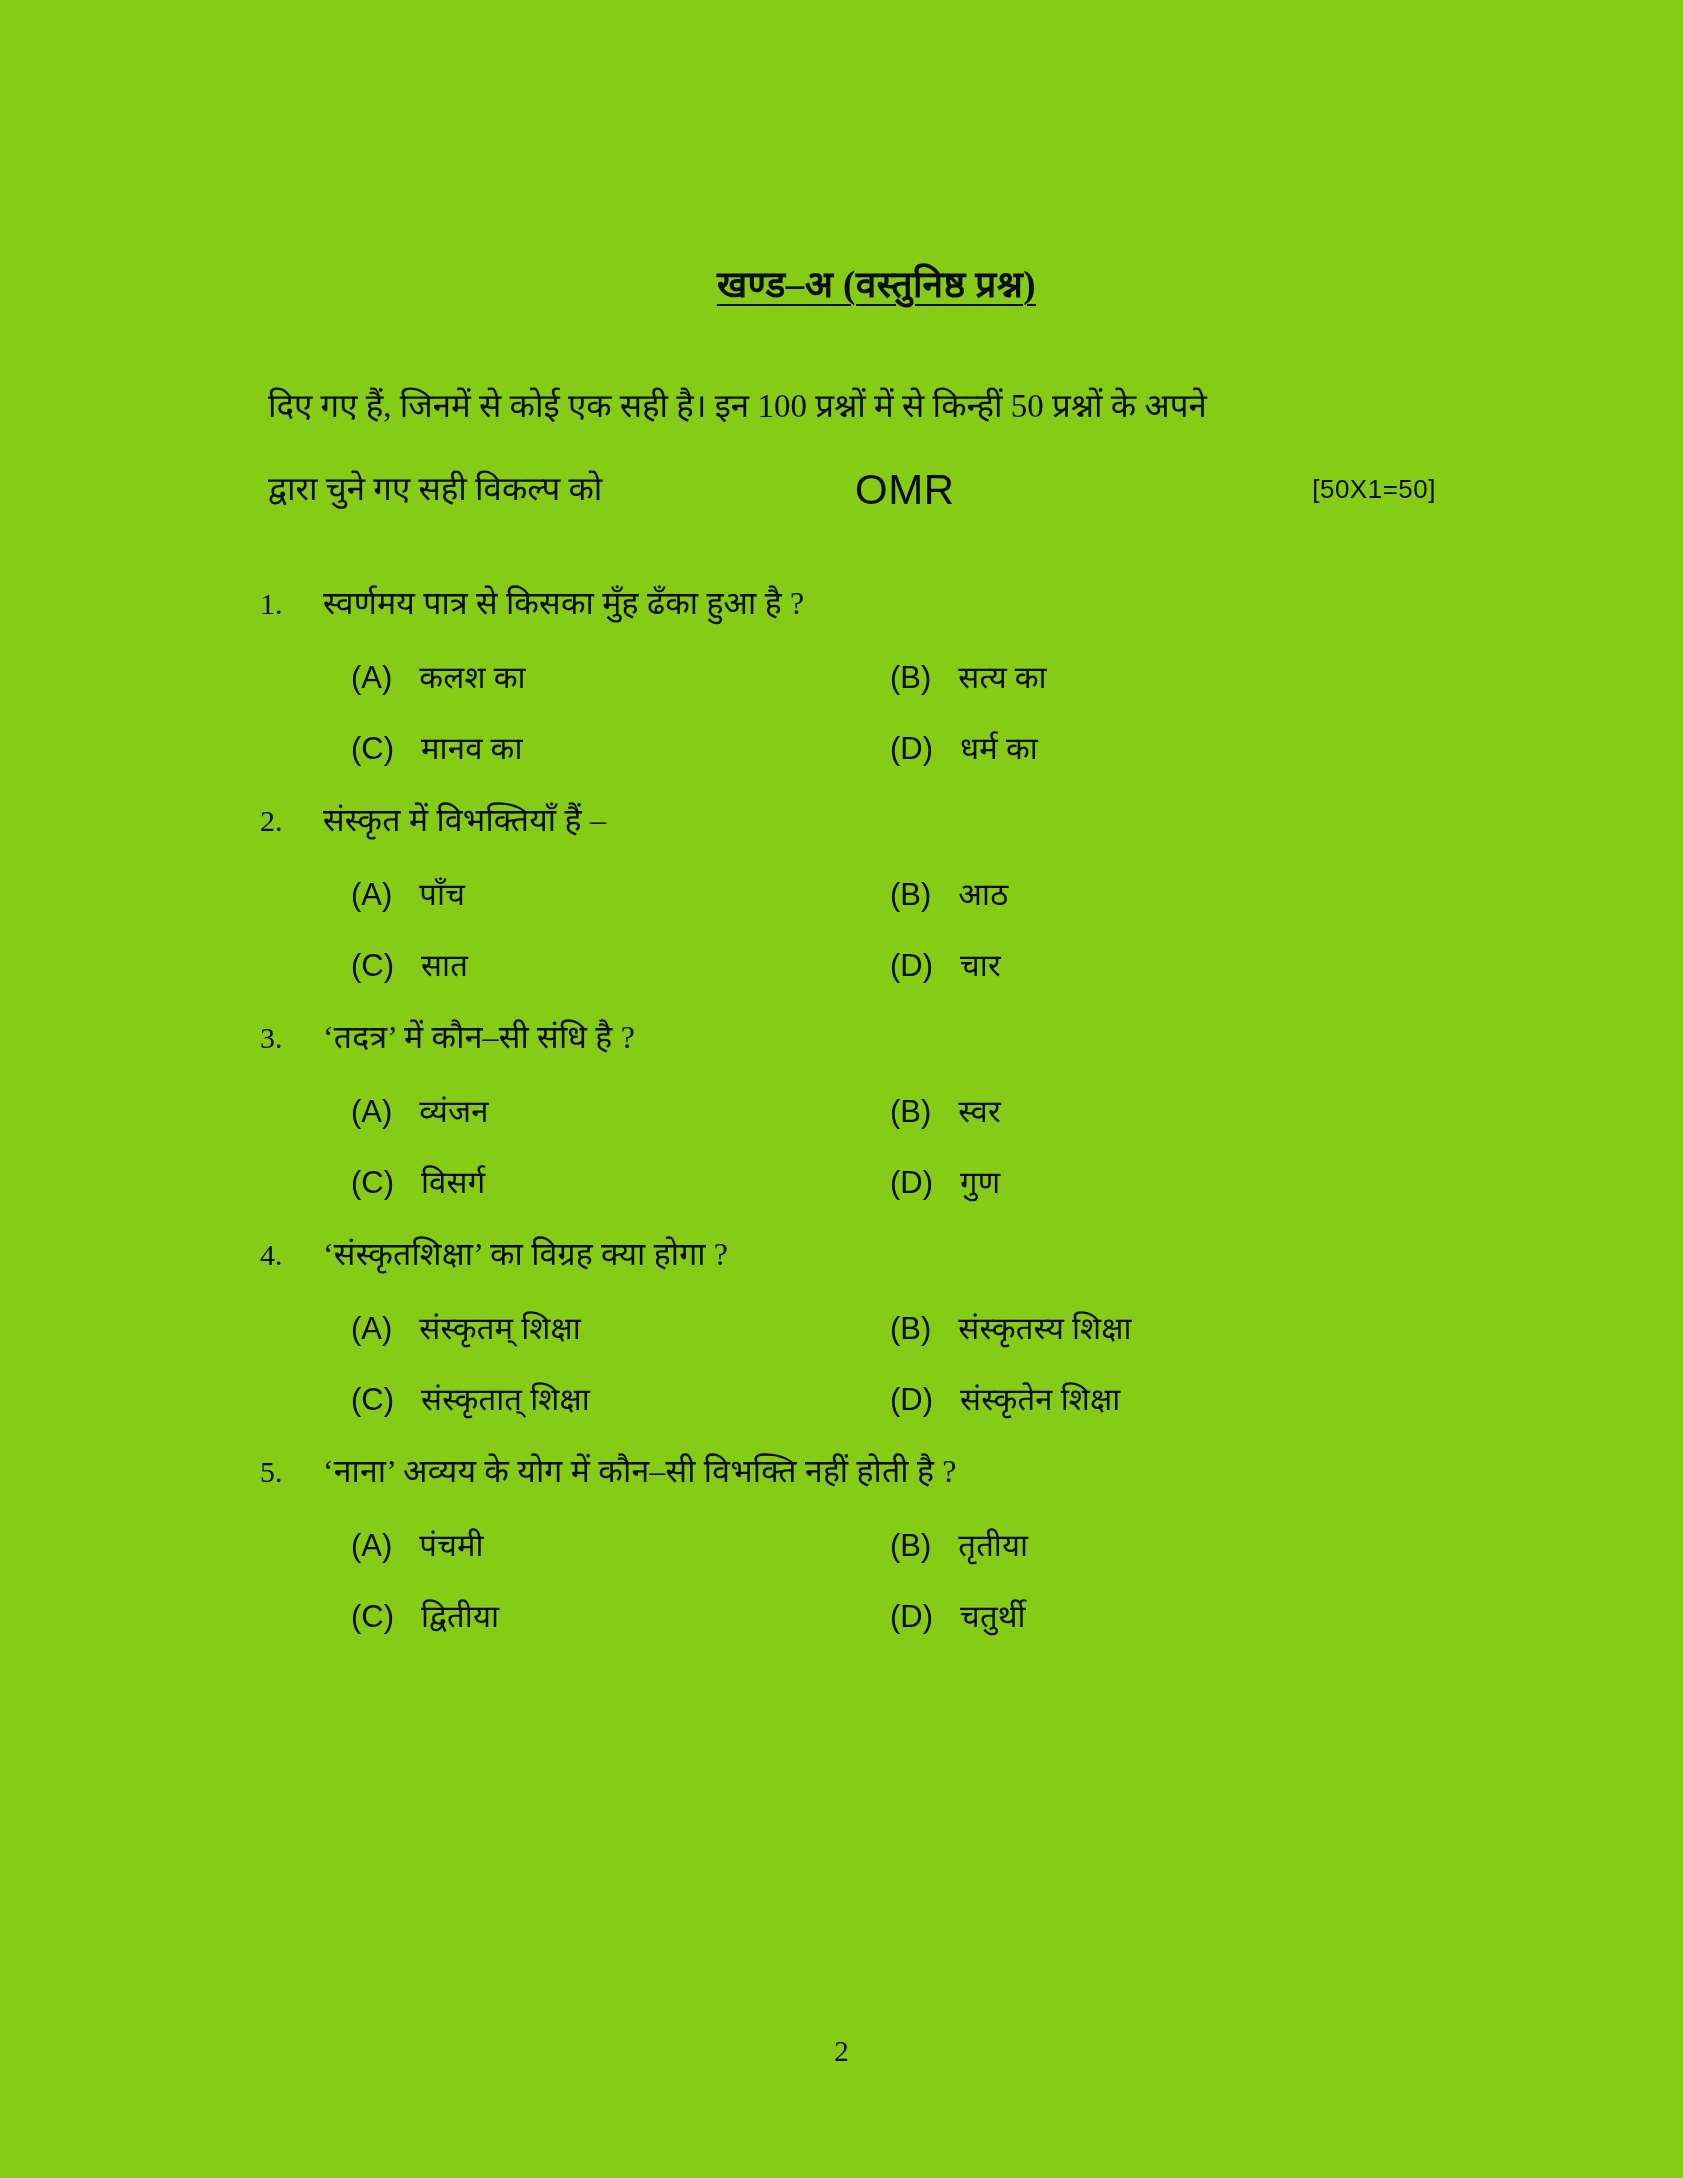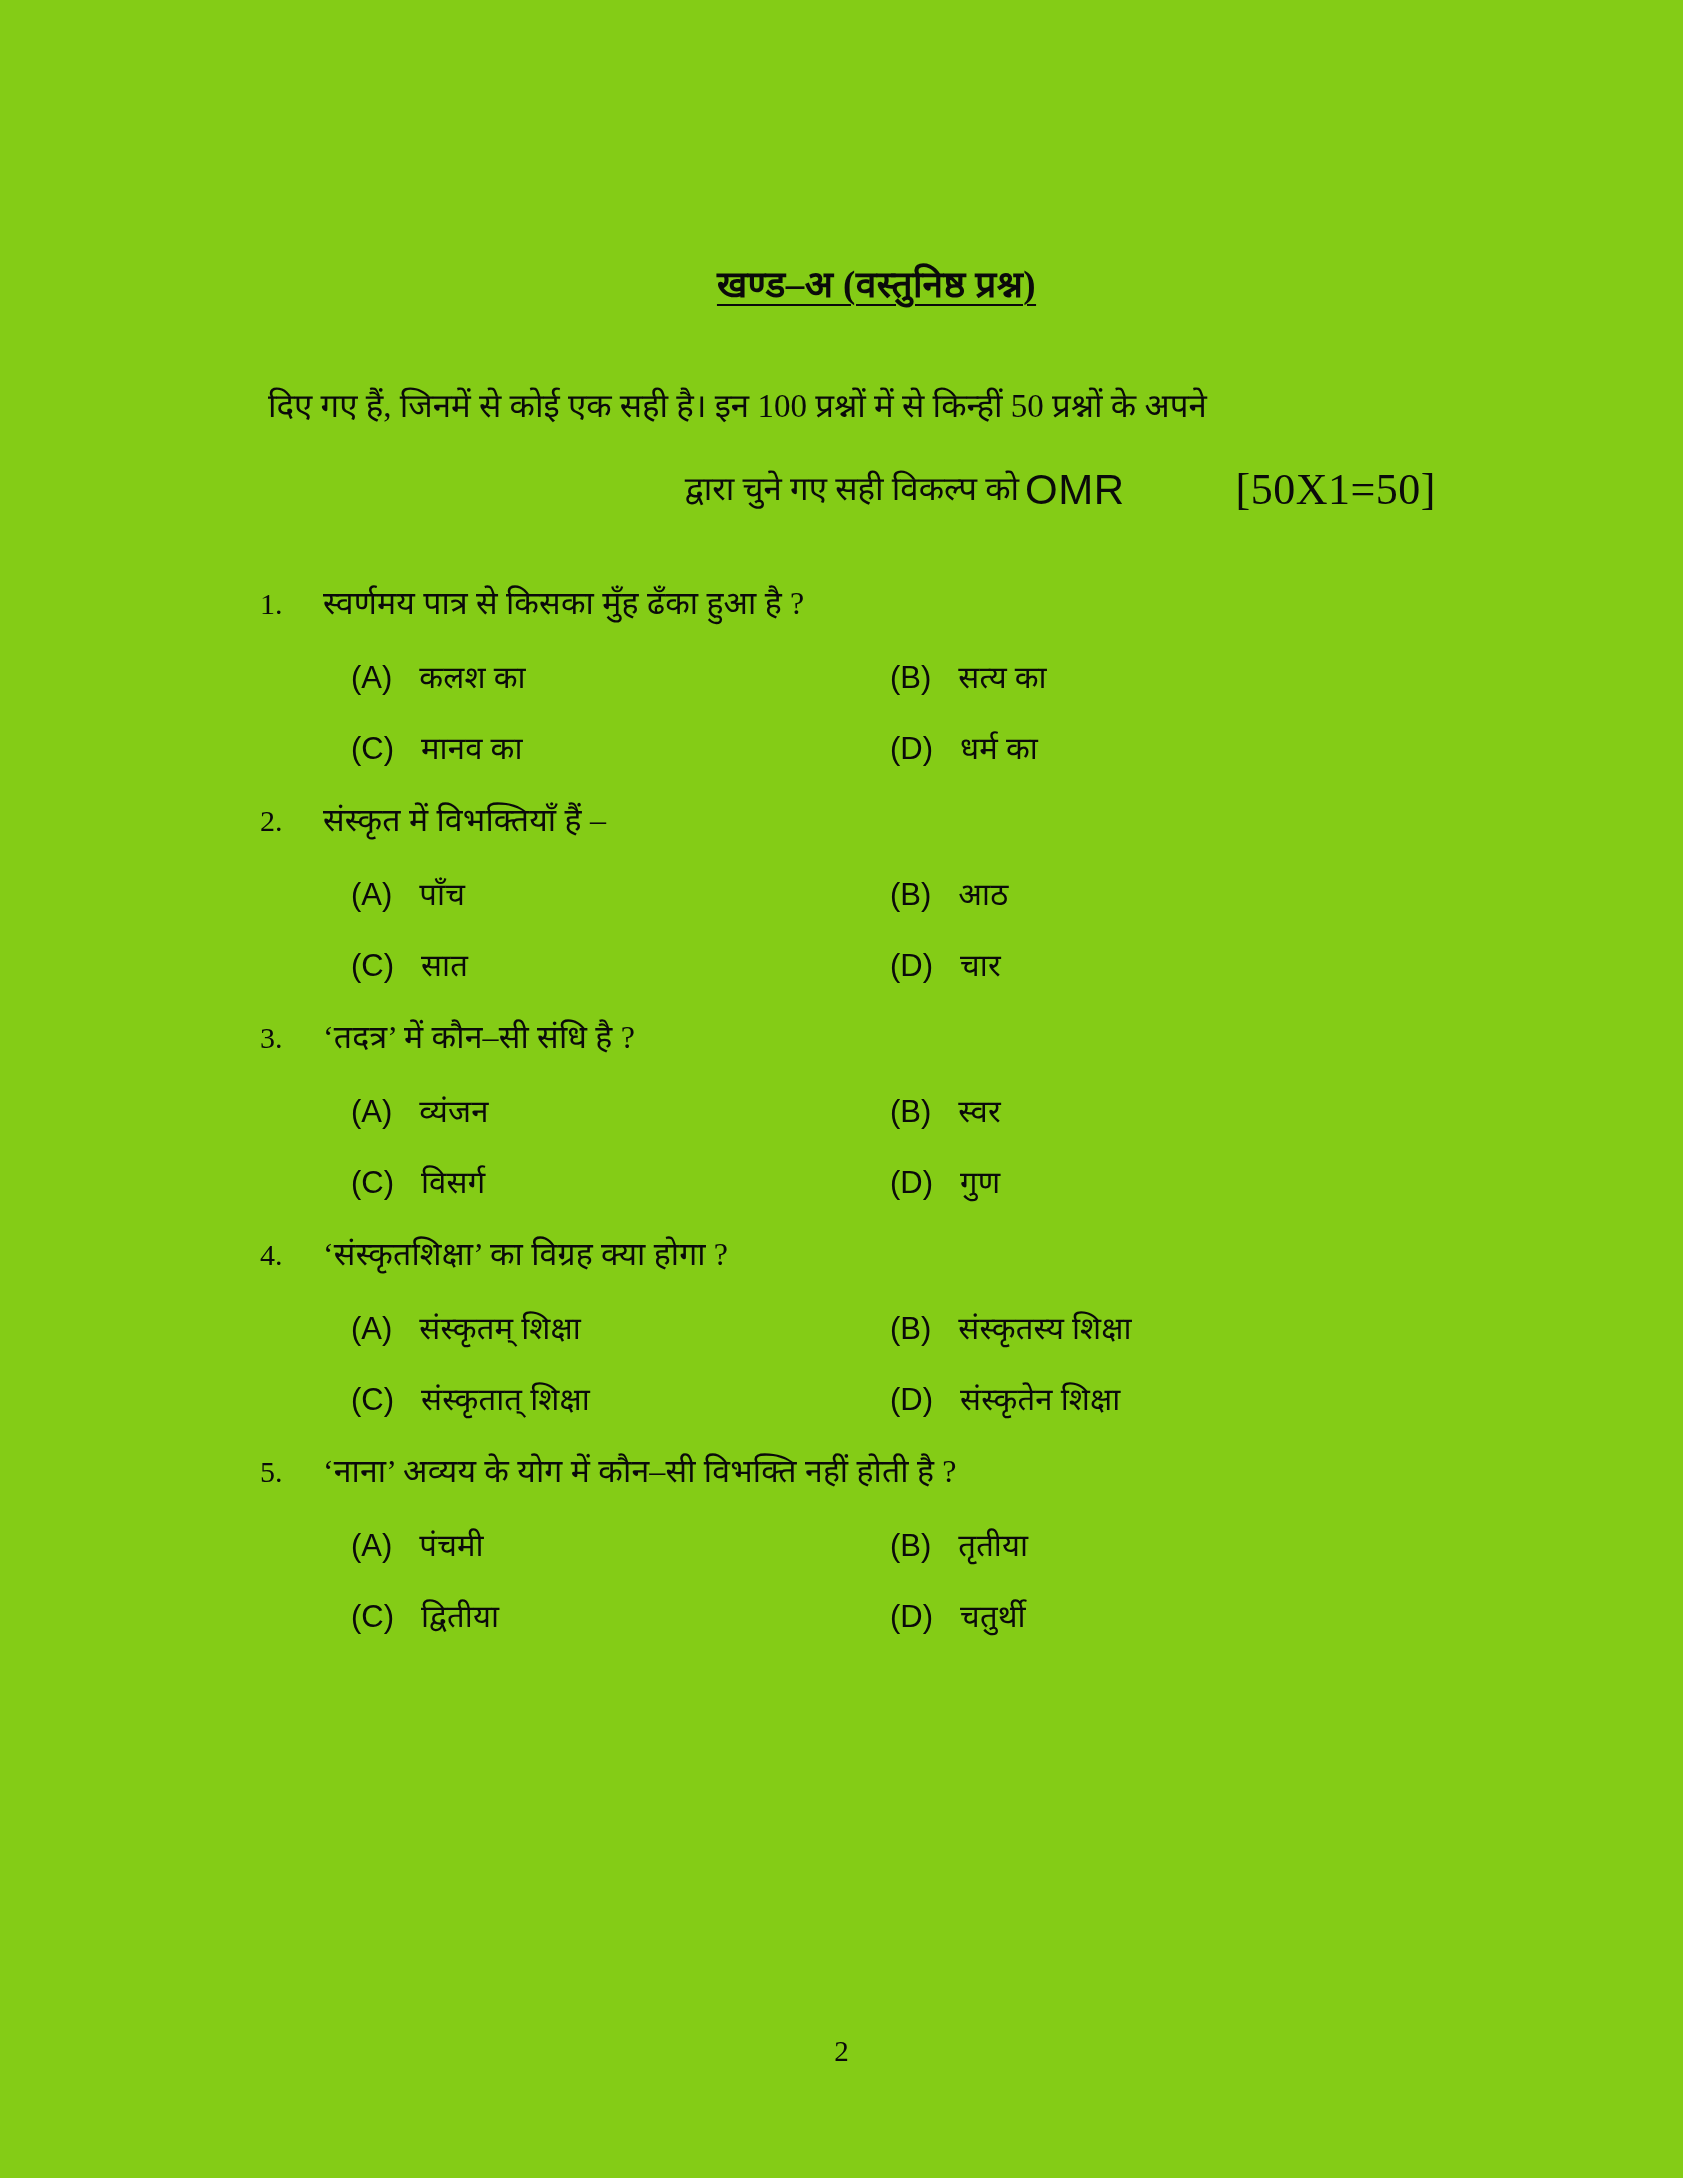--- a/index.html
+++ b/index.html
@@ -53,34 +53,34 @@
   }
   .instructions .line {
     display: flex;
     justify-content: space-between;
     white-space: nowrap;
   }
   .instructions .line.indented {
     padding-left: 69px;
   }
   .instructions .line.last {
-    justify-content: flex-end;
+    justify-content: space-between;
   }
   .instructions .w {
     display: inline-block;
   }
   .omr {
     font-family: "Liberation Sans", sans-serif;
     font-size: 42px;
     padding: 0 6px;
     letter-spacing: 0.5px;
   }
   .marks {
-    font-family: Liberation Serif, serif;
-    font-size: 44px;
+    font-family: Liberation Sans, sans-serif;
+    font-size: 26px;
     margin-left: 105px;
     letter-spacing: 0.5px;
   }
 
   
   .q-block {
     margin-bottom: 4px;
   }
   .q-row {
     display: flex;

